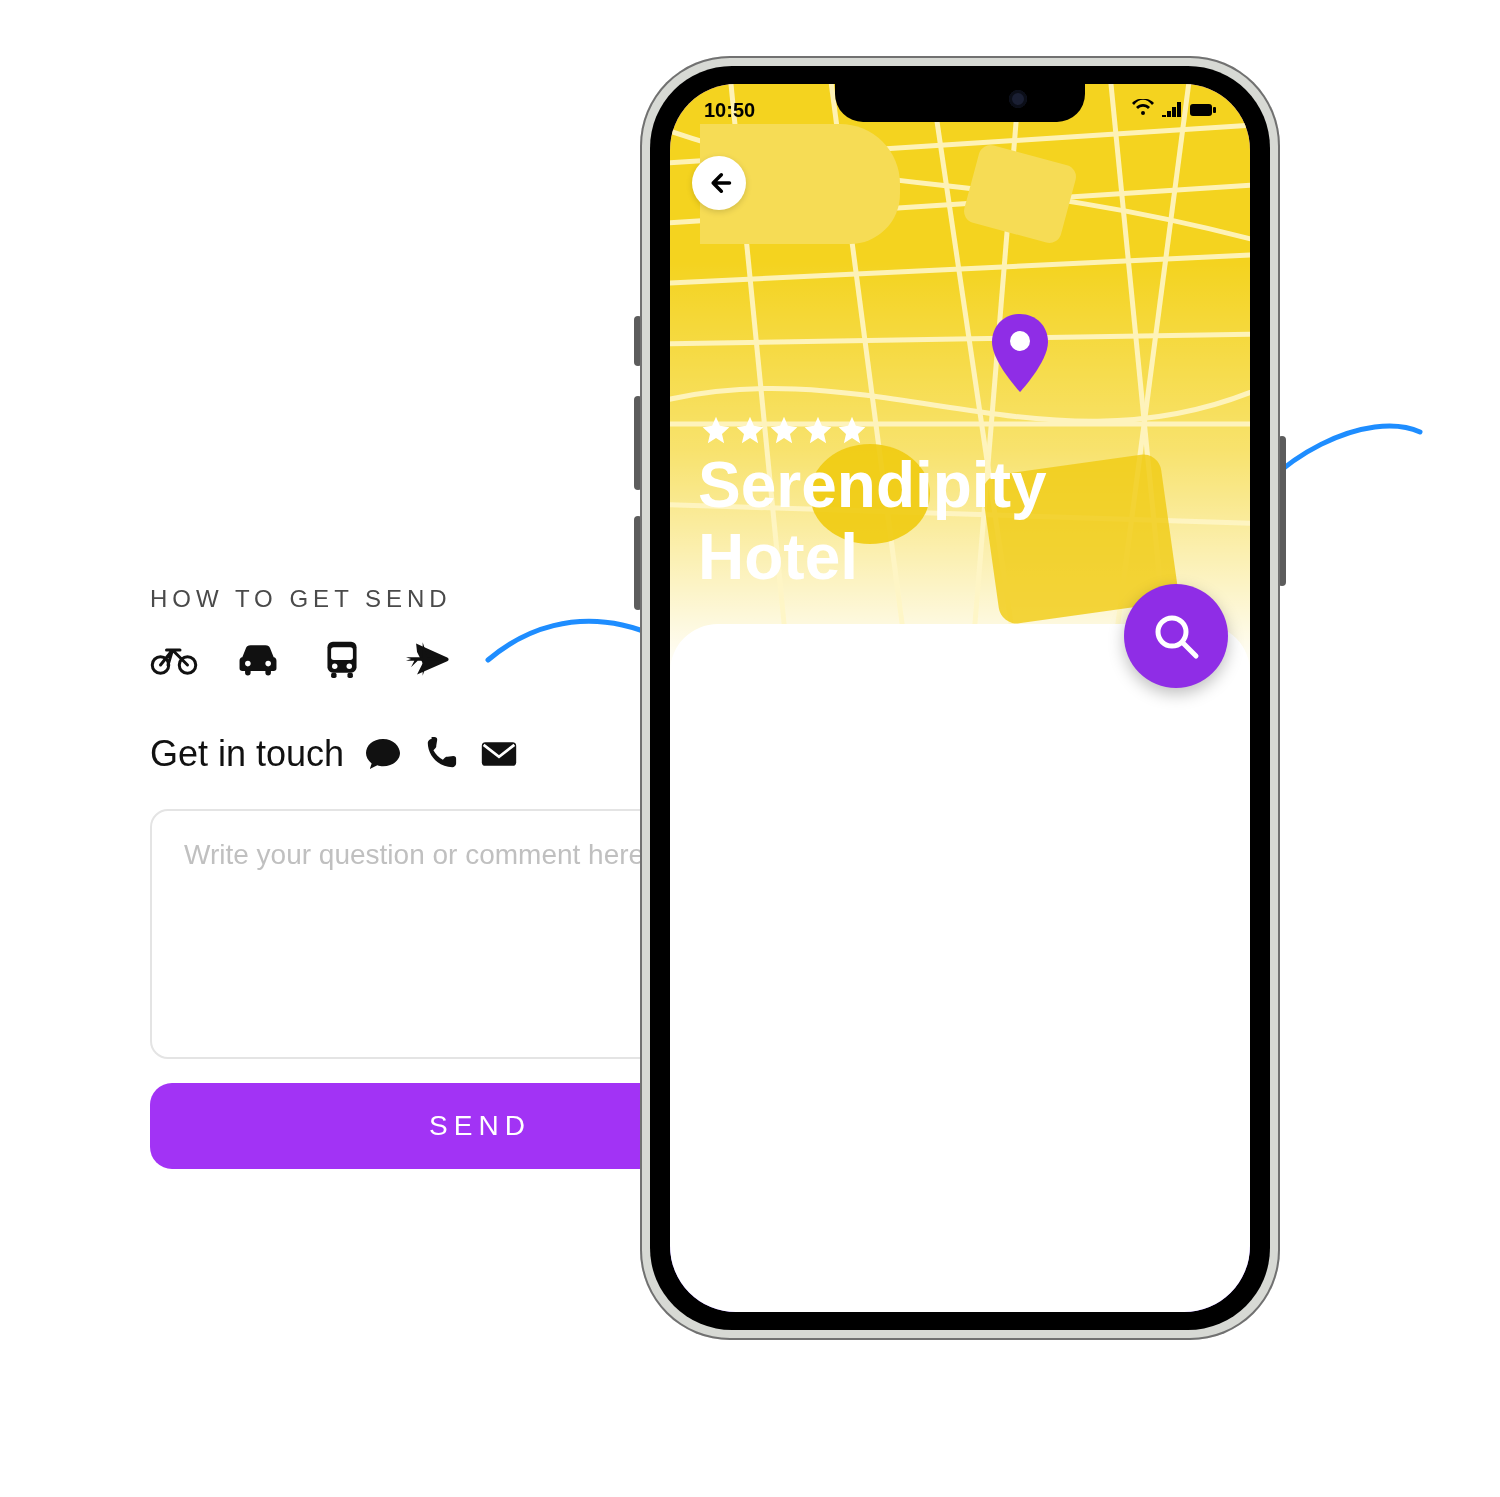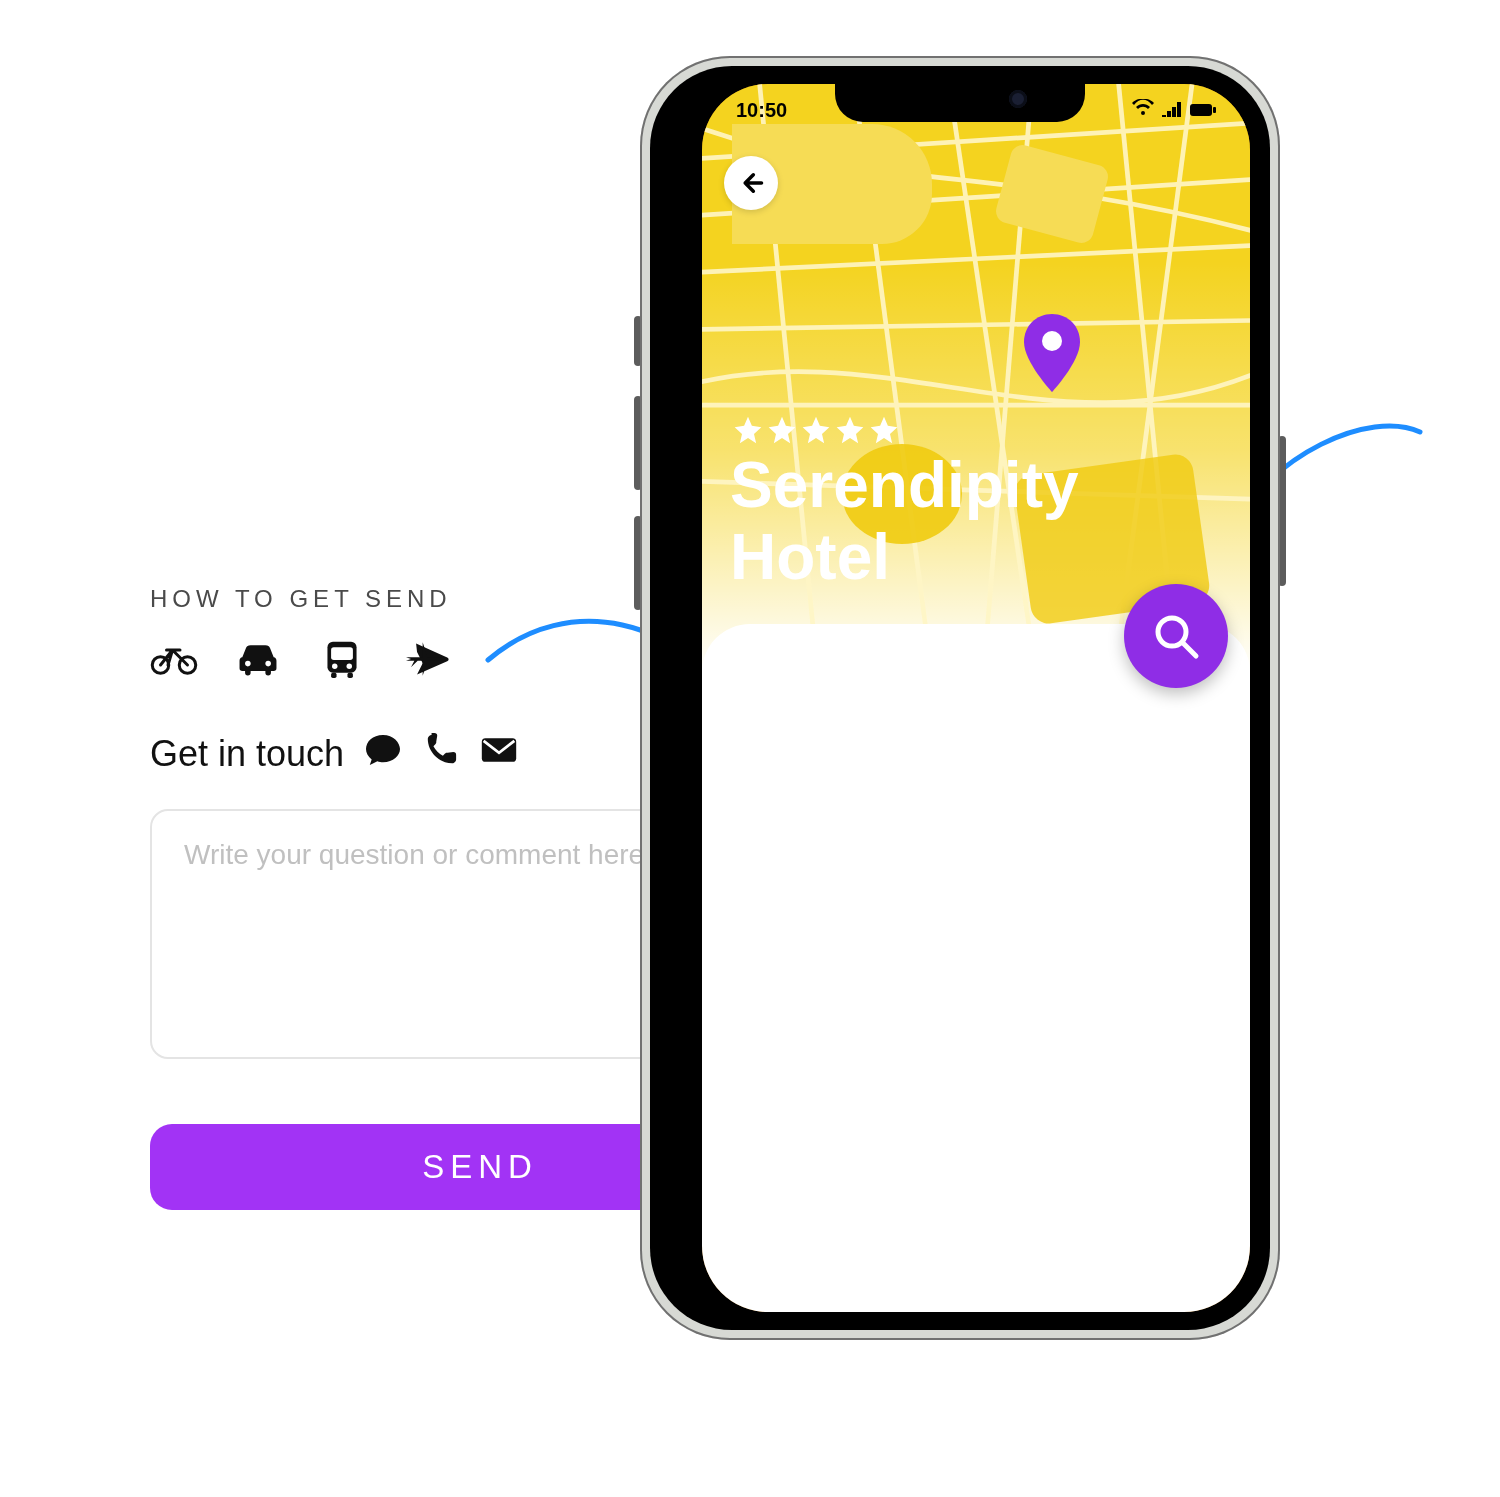--- a/index.html
+++ b/index.html
@@ -41,21 +41,21 @@
   }
   .transport-row{
     display:flex;
     gap:36px;
     align-items:center;
     margin:0 0 50px 0;
   }
   .transport-row svg{width:48px;height:40px;fill:#111;}
   .touch-row{
     display:flex;
-    align-items:flex-start;
+    align-items:flex-end;
     gap:20px;
     margin:0 0 34px 0;
   }
   .touch-row .label{
     font-size:36px;
     font-weight:500;
     color:#111;
   }
   .touch-row svg{width:38px;height:34px;fill:#111;}
   .question-input{
@@ -64,28 +64,28 @@
     border:2px solid #e4e4e4;
     border-radius:18px;
     padding:28px 32px;
     font-size:28px;
     font-family:inherit;
     color:#333;
     resize:none;
   }
   .question-input::placeholder{color:#c0c0c0;}
   .send-btn{
-    margin-top:61px;
+    margin-top:20px;
     width:100%;
     height:86px;
     border:none;
     border-radius:22px;
     background:var(--purple-light);
     color:#fff;
-    font-size:33px;
+    font-size:28px;
     letter-spacing:6px;
     font-weight:500;
     cursor:pointer;
   }
 
   
   .phone{
     position:absolute;
     left:640px;
     top:56px;
@@ -128,24 +128,23 @@
     position:absolute;
     right:58px;top:14px;
     width:18px;height:18px;border-radius:50%;
     background:#1a1f33;
     box-shadow:inset 0 0 0 3px #0b0e18;
   }
 
   .screen{
     position:absolute;
     left:20px;top:18px;right:20px;bottom:18px;
-    background:#a16207;
+    background:#8b5cf6;
     border-radius:66px;
     overflow:hidden;
-    margin-left:32px;
   }
 
   
   .status-bar{
     position:absolute;top:0;left:0;right:0;height:52px;
     display:flex;justify-content:space-between;align-items:center;
     padding:0 34px;
     z-index:20;
     font-size:20px;font-weight:600;color:#000;
   }

